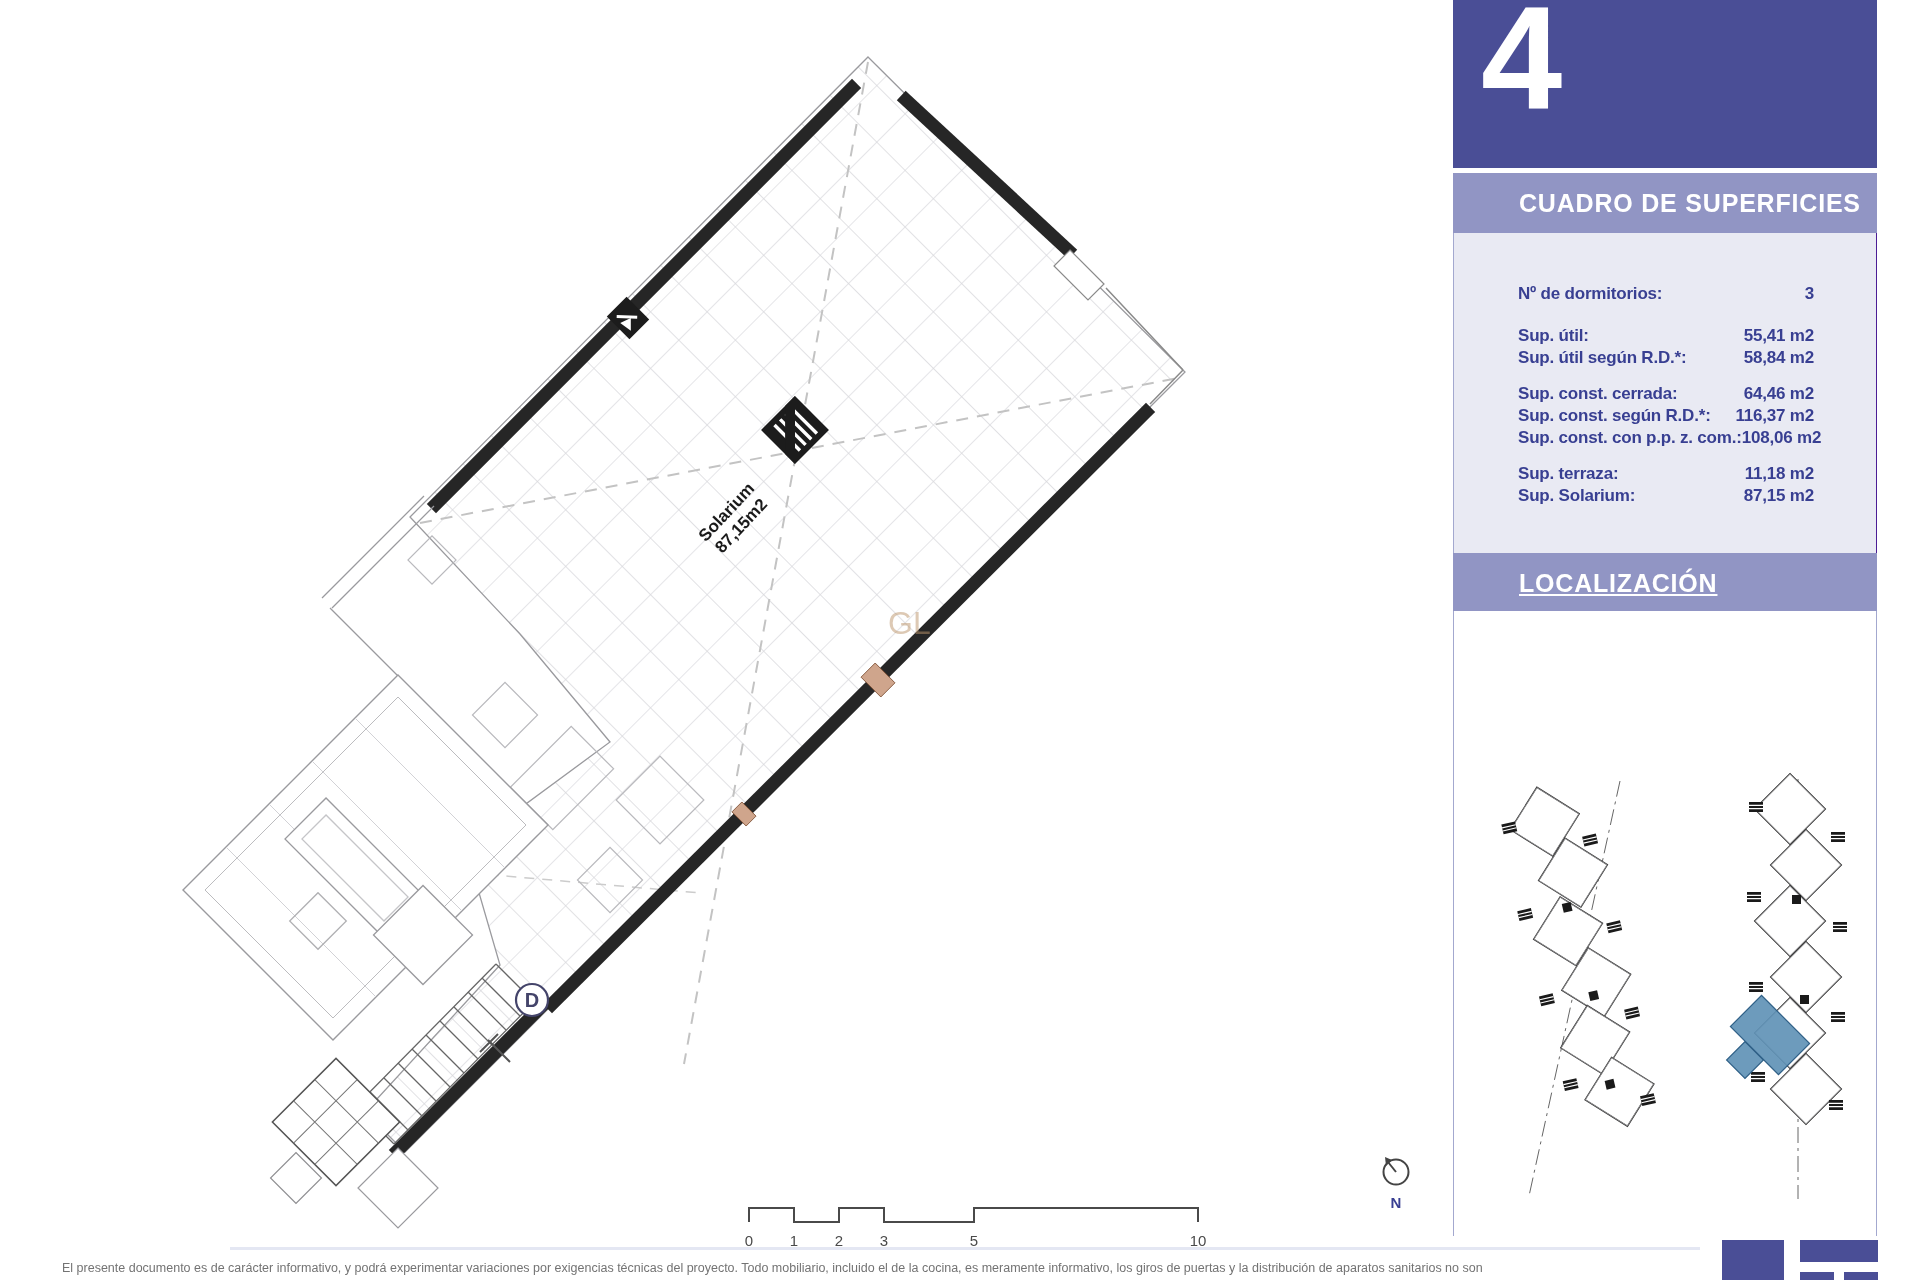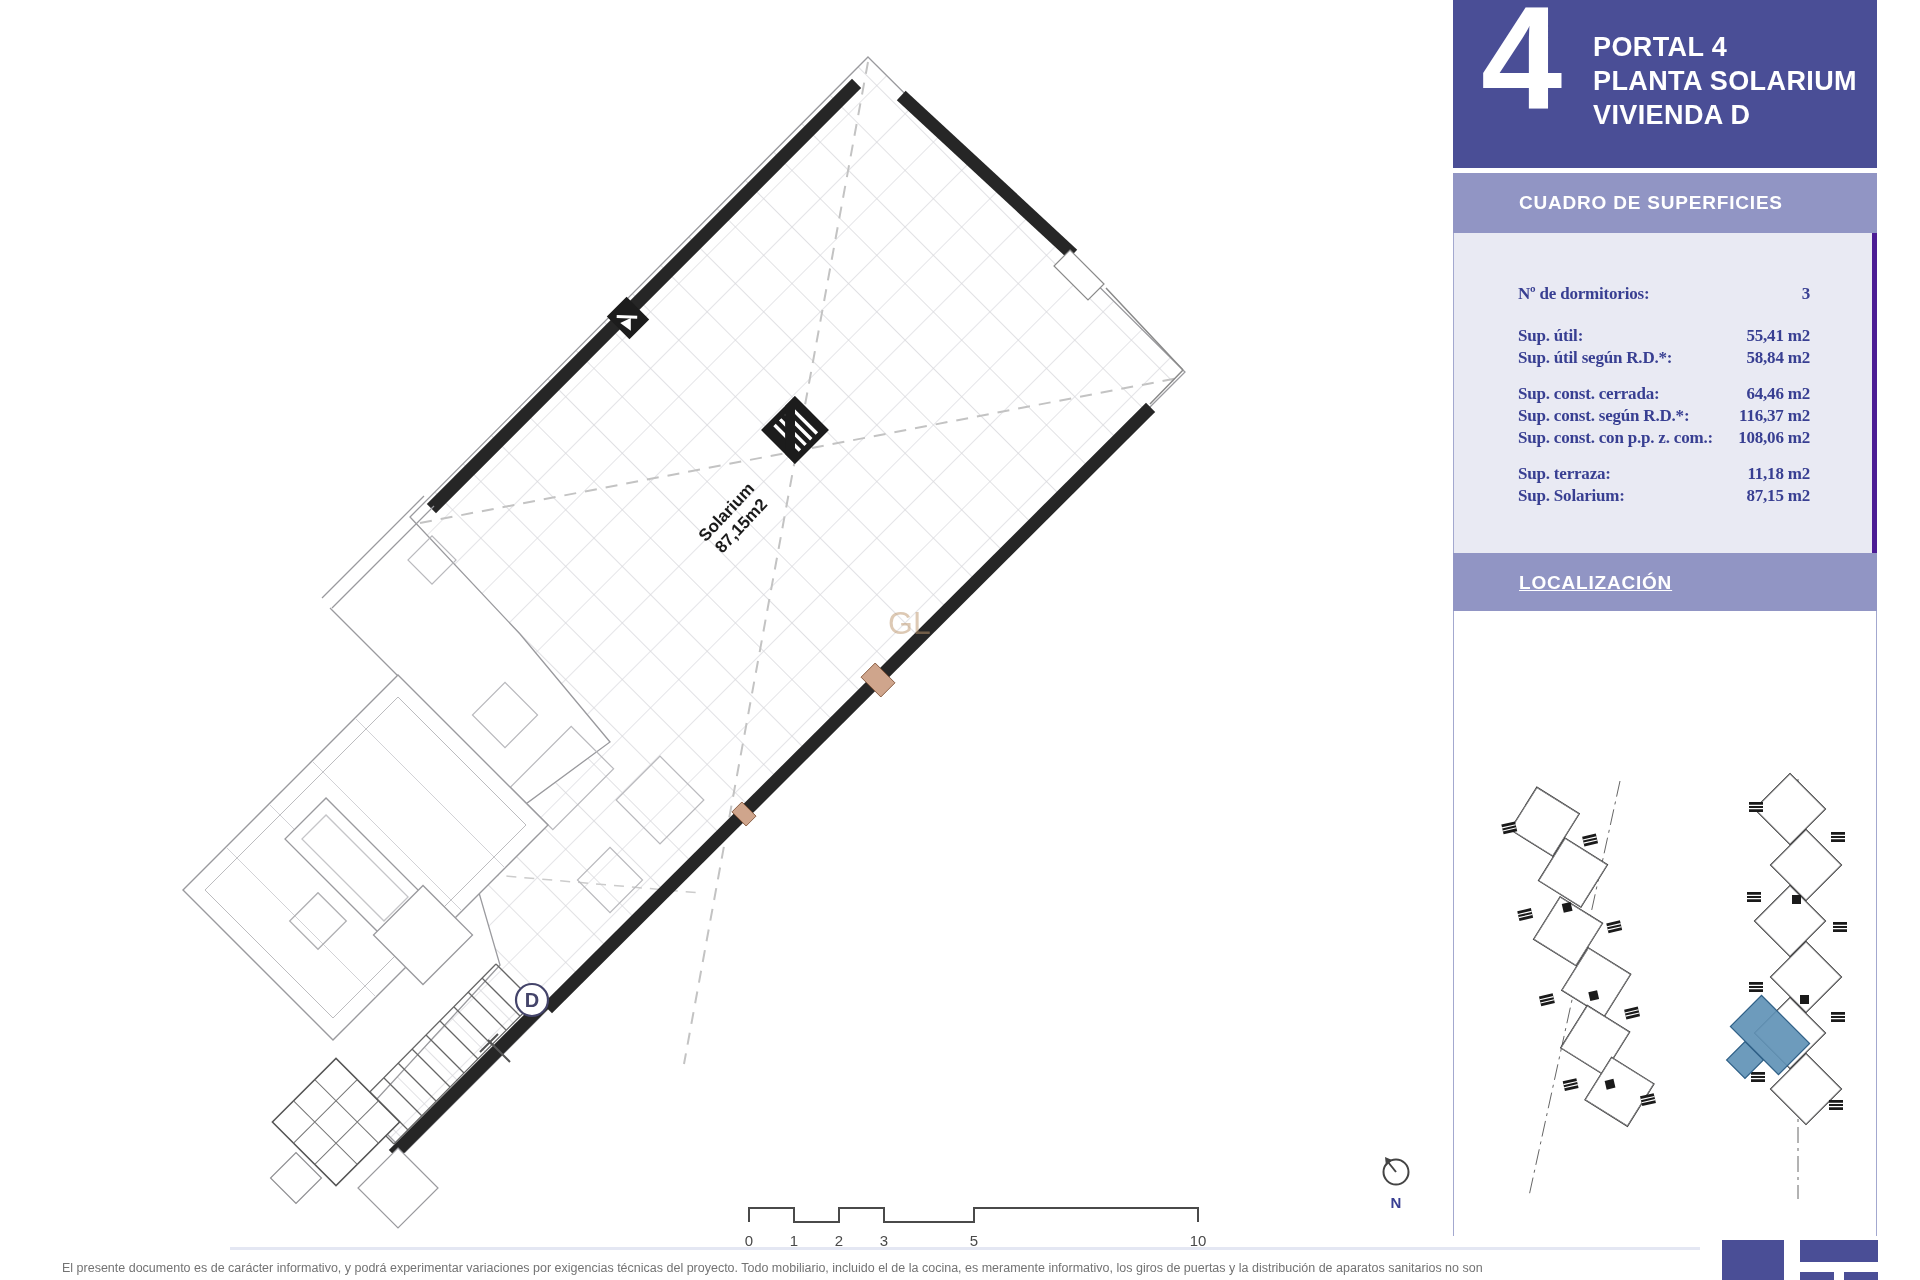--- a/index.html
+++ b/index.html
@@ -17,29 +17,29 @@
   }
   .big-num{
     position:absolute;left:28px;top:-14px;font-size:146px;font-weight:bold;line-height:1;
   }
   .header-lines{
     position:absolute;left:140px;top:30px;font-size:27px;font-weight:bold;
     line-height:34px;letter-spacing:.4px;white-space:nowrap;
   }
   .band{
     position:absolute;left:1453px;width:424px;height:60px;background:#9195c4;
-    color:#ffffff;font-size:19px;font-weight:bold;letter-spacing:.8px;
+    color:#ffffff;font-size:25px;font-weight:bold;letter-spacing:.8px;
     display:flex;align-items:center;padding-left:66px;box-sizing:border-box;
   }
   .band.cuadro{top:173px;}
   .band.local{top:553px;text-decoration:underline;}
   .surf-content{
     position:absolute;left:1453px;top:233px;width:424px;height:350px;
-    background:#e9eaf3;border-left:1px solid #a3a8cf;border-right:5px solid #4c1d95;
-    box-sizing:border-box;padding:50px 62px 0 64px;color:#383f92;font-family:Liberation Serif, serif;
+    background:#e9eaf3;border-left:1px solid #a3a8cf;border-right:1px solid #4c1d95;
+    box-sizing:border-box;padding:50px 62px 0 64px;color:#383f92;
   }
   .srow{display:flex;justify-content:space-between;font-size:17px;font-weight:bold;
     line-height:22px;letter-spacing:-0.2px;white-space:nowrap;}
   .mt16{margin-top:20px;align-items:center;} .mt14{margin-top:14px;}
   .loc-content{
     position:absolute;left:1453px;top:611px;width:424px;height:625px;background:#ffffff;
     border-left:1px solid #a3a8cf;border-right:1px solid #a3a8cf;box-sizing:border-box;
   }
   .loc-content svg{position:absolute;left:-1px;top:0;}
 
@@ -171,25 +171,20 @@
   <g fill="#4a4e96">
     <rect x="1722" y="1240" width="62" height="40"></rect>
     <rect x="1800" y="1240" width="78" height="22"></rect>
     <rect x="1800" y="1272" width="34" height="8"></rect>
     <rect x="1844" y="1272" width="34" height="8"></rect>
   </g>
 </svg>
 
 <div class="panel-header">
   <div class="big-num">4</div>
-  <div class="header-lines">
-    <div>PORTAL 4</div>
-    <div>PLANTA SOLARIUM</div>
-    <div>VIVIENDA D</div>
-  </div>
 </div>
 
 <div class="band cuadro">
   <span>CUADRO DE SUPERFICIES</span>
 </div>
 
 <div class="surf-content">
   <div class="srow">
     <span>Nº de dormitorios:</span>
     <span>3</span>

